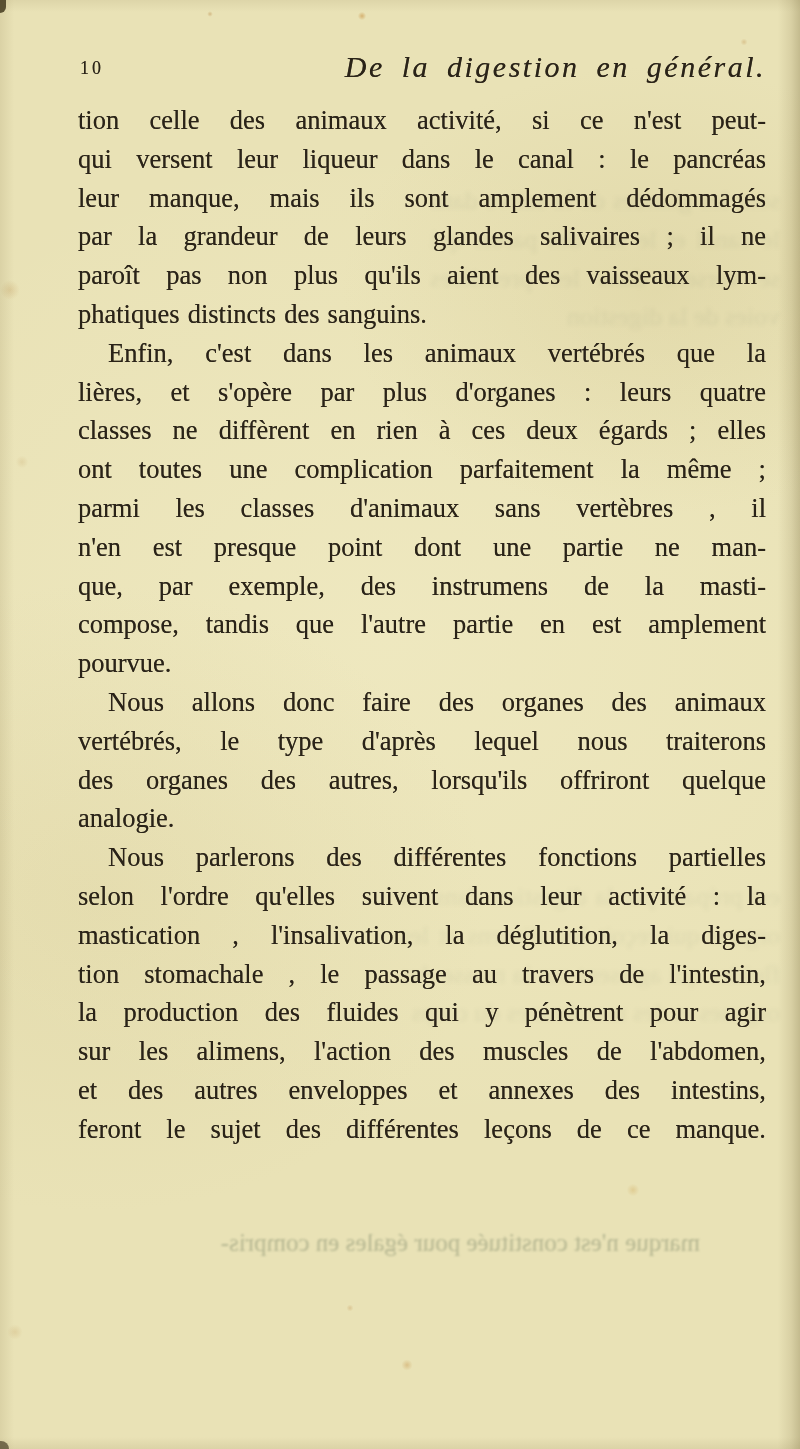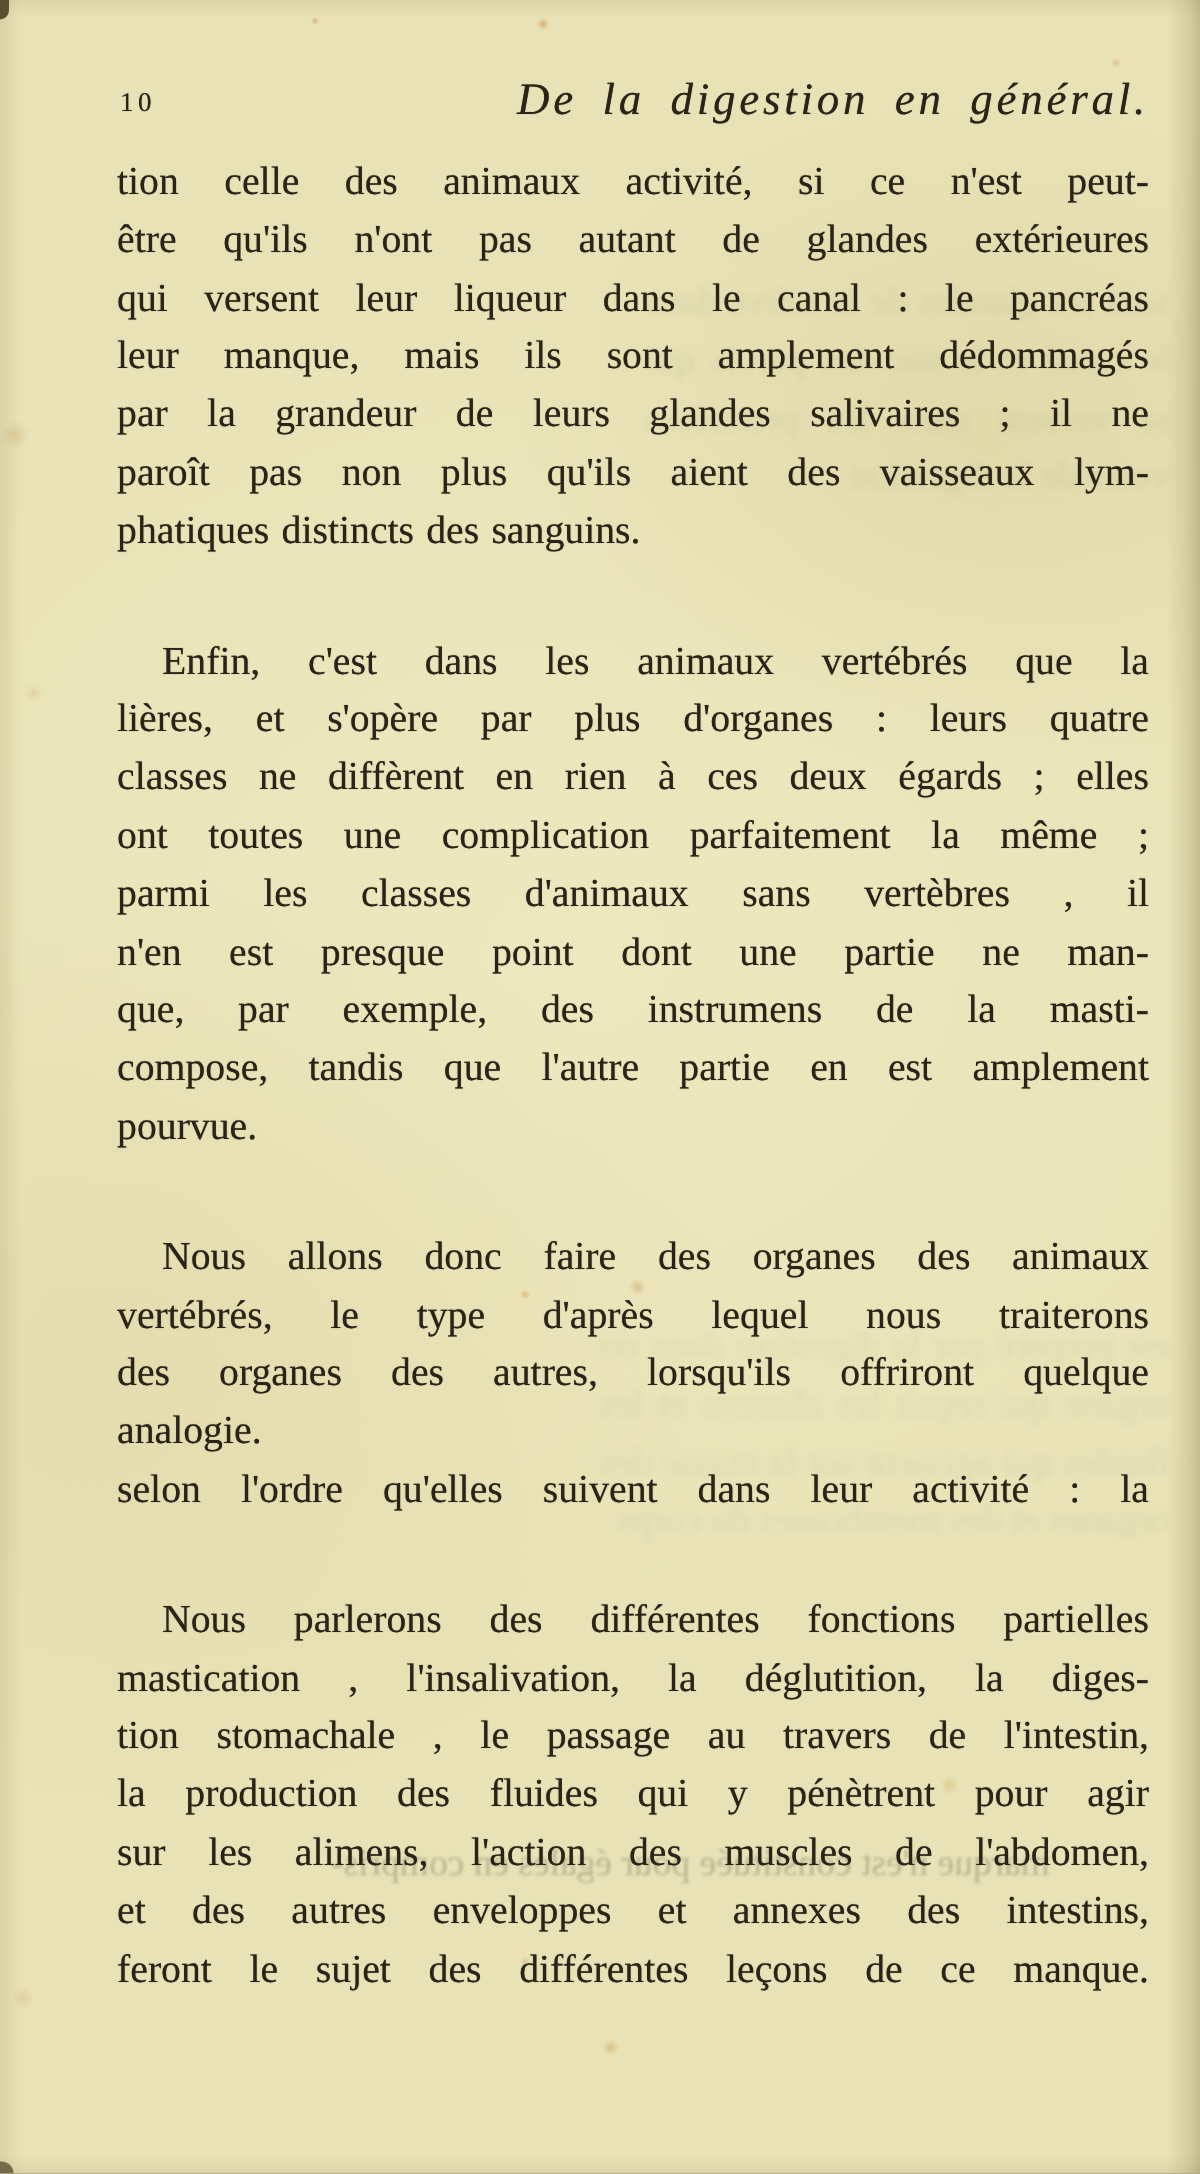--- a/index.html
+++ b/index.html
@@ -63,21 +63,21 @@
     text-shadow: 0 0 0.6px rgba(42,35,24,0.7);
   }
   .textblock {
     position: absolute; top: 101px; left: 78px; width: 688px;
     font-size: 26.5px; line-height: 38.8px;
     text-shadow: 0 0 0.6px rgba(42,35,24,0.65);
     word-spacing: 1.5px;
   }
   .line { text-align: justify; text-align-last: justify; height: 38.8px; }
   .line.end { text-align-last: left; }
-  .line.indent { text-indent: 30px; margin-top: 48px; }
+  .line.indent { text-indent: 30px; }
   
   .ghost {
     position: absolute; overflow: hidden;
     transform: scaleX(-1);
     filter: blur(2px);
     color: rgba(98,112,86,1);
     font-size: 26px; line-height: 38.8px;
     text-align: justify;
     pointer-events: none;
   }
@@ -101,21 +101,20 @@
   <div class="ghost ghost-bottom">marque n'est constituée pour égales en compris-</div>
 
   <div class="running-head">
     <span class="pagenum">10</span>
     <span class="running-title">De la digestion en général.</span>
   </div>
 
   <div class="textblock">
 
     <div class="line">tion celle des animaux activité, si ce n'est peut-</div>
-    <div class="line">être qu'ils n'ont pas autant de glandes extérieures</div>
     <div class="line">qui versent leur liqueur dans le canal : le pancréas</div>
     <div class="line">leur manque, mais ils sont amplement dédommagés</div>
     <div class="line">par la grandeur de leurs glandes salivaires ; il ne</div>
     <div class="line">paroît pas non plus qu'ils aient des vaisseaux lym-</div>
     <div class="line end">phatiques distincts des sanguins.</div>
 
     <div class="line indent">Enfin, c'est dans les animaux vertébrés que la</div>
     <div class="line">lières, et s'opère par plus d'organes : leurs quatre</div>
     <div class="line">classes ne diffèrent en rien à ces deux égards ; elles</div>
     <div class="line">ont toutes une complication parfaitement la même ;</div>
@@ -123,22 +122,22 @@
     <div class="line">n'en est presque point dont une partie ne man-</div>
     <div class="line">que, par exemple, des instrumens de la masti-</div>
     <div class="line">compose, tandis que l'autre partie en est amplement</div>
     <div class="line end">pourvue.</div>
 
     <div class="line indent">Nous allons donc faire des organes des animaux</div>
     <div class="line">vertébrés, le type d'après lequel nous traiterons</div>
     <div class="line">des organes des autres, lorsqu'ils offriront quelque</div>
     <div class="line end">analogie.</div>
 
+    <div class="line indent">Nous parlerons des différentes fonctions partielles</div>
     <div class="line">selon l'ordre qu'elles suivent dans leur activité : la</div>
-    <div class="line indent">Nous parlerons des différentes fonctions partielles</div>
     <div class="line">mastication , l'insalivation, la déglutition, la diges-</div>
     <div class="line">tion stomachale , le passage au travers de l'intestin,</div>
     <div class="line">la production des fluides qui y pénètrent pour agir</div>
     <div class="line">sur les alimens, l'action des muscles de l'abdomen,</div>
     <div class="line">et des autres enveloppes et annexes des intestins,</div>
     <div class="line">feront le sujet des différentes leçons de ce manque.</div>
   </div>
 
 </div>
 

